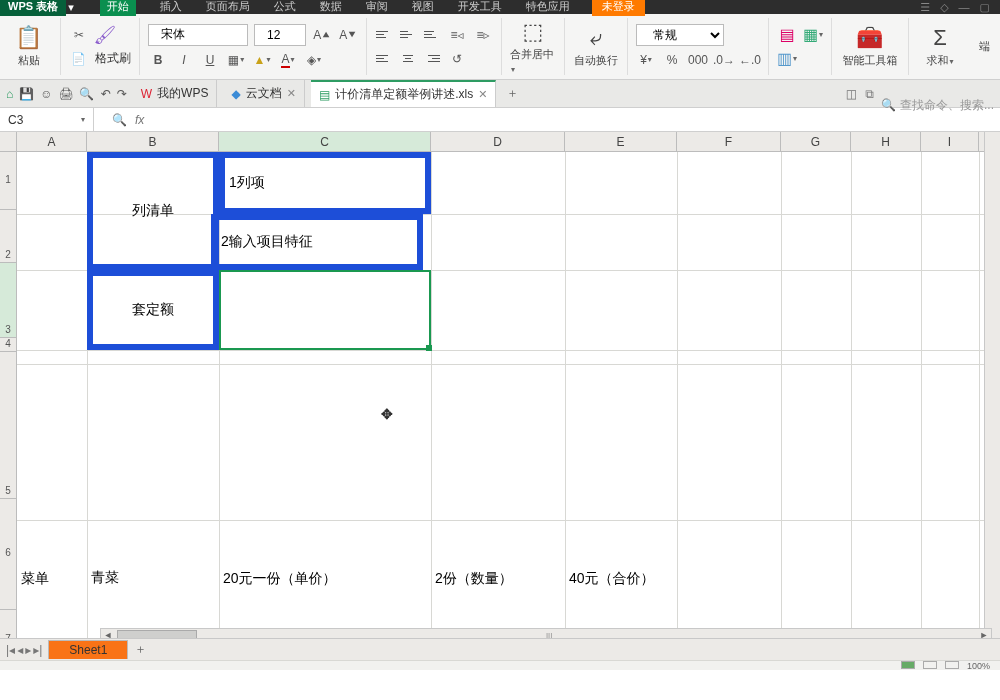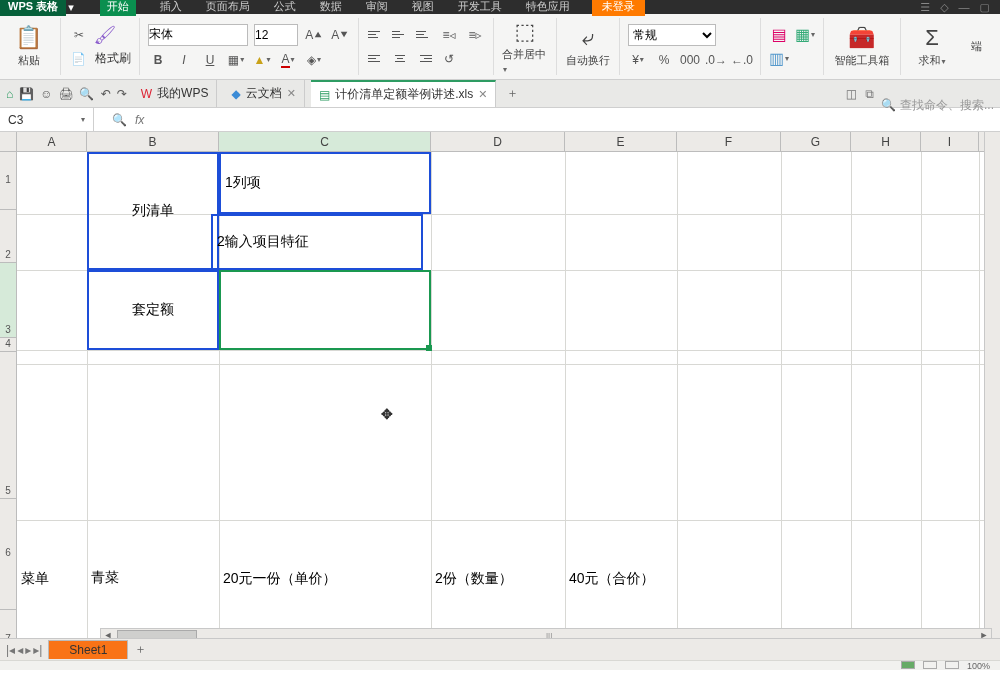--- a/index.html
+++ b/index.html
@@ -14,23 +14,23 @@
 .menubar .login { background:#ff7a00; color:#fff; padding:0 10px 2px; margin-left:22px; }
 .menubar .winbtns { margin-left:auto; display:flex; gap:10px; padding-right:10px; color:#888; }
 
 
 .ribbon { height:66px; background:#f5f5f4; border-bottom:1px solid #cfcfcf; display:flex; align-items:center; padding:4px 6px; gap:8px; }
 .rgroup { display:flex; flex-direction:column; gap:4px; border-right:1px solid #ddd; padding-right:8px; height:100%; justify-content:center; }
 .rrow { display:flex; align-items:center; gap:6px; }
 .iconbtn { width:20px; height:20px; display:flex; align-items:center; justify-content:center; color:#555; }
 .bigicon { display:flex; flex-direction:column; align-items:center; font-size:11px; color:#444; gap:2px; width:46px; }
 .bigicon .glyph { font-size:22px; }
-select,.combo { height:22px; border:1px solid #bbb; font-size:12px; padding:0 0; background:#fff; }
+select,.combo { height:22px; border:1px solid #bbb; font-size:12px; padding:0 12px; background:#fff; }
 .fontname { width:100px; }
-.fontsize { width:44px; }
+.fontsize { width:52px; }
 .btnB { font-weight:bold; } .btnI { font-style:italic; } .btnU { text-decoration:underline; }
 .alignbtn { width:18px; height:16px; border:1px solid transparent; display:inline-flex; flex-direction:column; justify-content:center; gap:2px; }
 .alignbtn span { height:1px; background:#555; }
 .tri { font-size:8px; color:#666; margin-left:1px; }
 
 
 .qatabs { height:28px; background:#e9e9e7; border-bottom:1px solid #cfcfcf; display:flex; align-items:center; padding:0 6px; font-size:12px; gap:6px; }
 .qatabs .qa { display:flex; gap:6px; align-items:center; }
 .qatabs .qa span { color:#555; }
 .filetab { display:flex; align-items:center; gap:5px; padding:0 8px; border-right:1px solid #ccc; height:100%; }
@@ -60,21 +60,21 @@
 .rh { border-bottom:1px solid #bcbcbc; font-size:10px; color:#555; text-align:center; display:flex; align-items:flex-end; justify-content:center; padding-bottom:2px; }
 .rh1 { height:62px; } .rh2 { height:56px; } .rh3 { height:80px; background:#d6ead9; } .rh4 { height:14px; } .rh5 { height:156px; } .rh6 { height:118px; } .rh7 { height:64px; }
 
 .cells { position:relative; flex:1; }
 .gridbg { position:absolute; inset:0; }
 .vline,.hline { position:absolute; background:#d8d8d4; }
 .vline { top:0; bottom:0; width:1px; }
 .hline { left:0; right:0; height:1px; }
 
 .cell { position:absolute; font-size:14px; color:#000; display:flex; align-items:center; padding:0 4px; }
-.bordered { border:2px solid #1d4ed8; }
+.bordered { border:6px solid #1d4ed8; }
 
 .activesel { position:absolute; border:2px solid #1a9850; pointer-events:none; }
 .handle { position:absolute; width:6px; height:6px; background:#1a9850; right:-3px; bottom:-3px; }
 
 .cursor-plus { position:absolute; font-size:14px; color:#333; font-weight:bold; }
 
 
 .hscroll { position:absolute; left:100px; right:8px; bottom:28px; height:14px; background:#eceae7; border:1px solid #c8c8c8; display:flex; align-items:center; }
 .hscroll .thumb { width:80px; height:10px; background:#cfcfcd; border:1px solid #aaa; margin-left:2px; }
 .hscroll .arrow { width:14px; text-align:center; color:#666; font-size:9px; }

